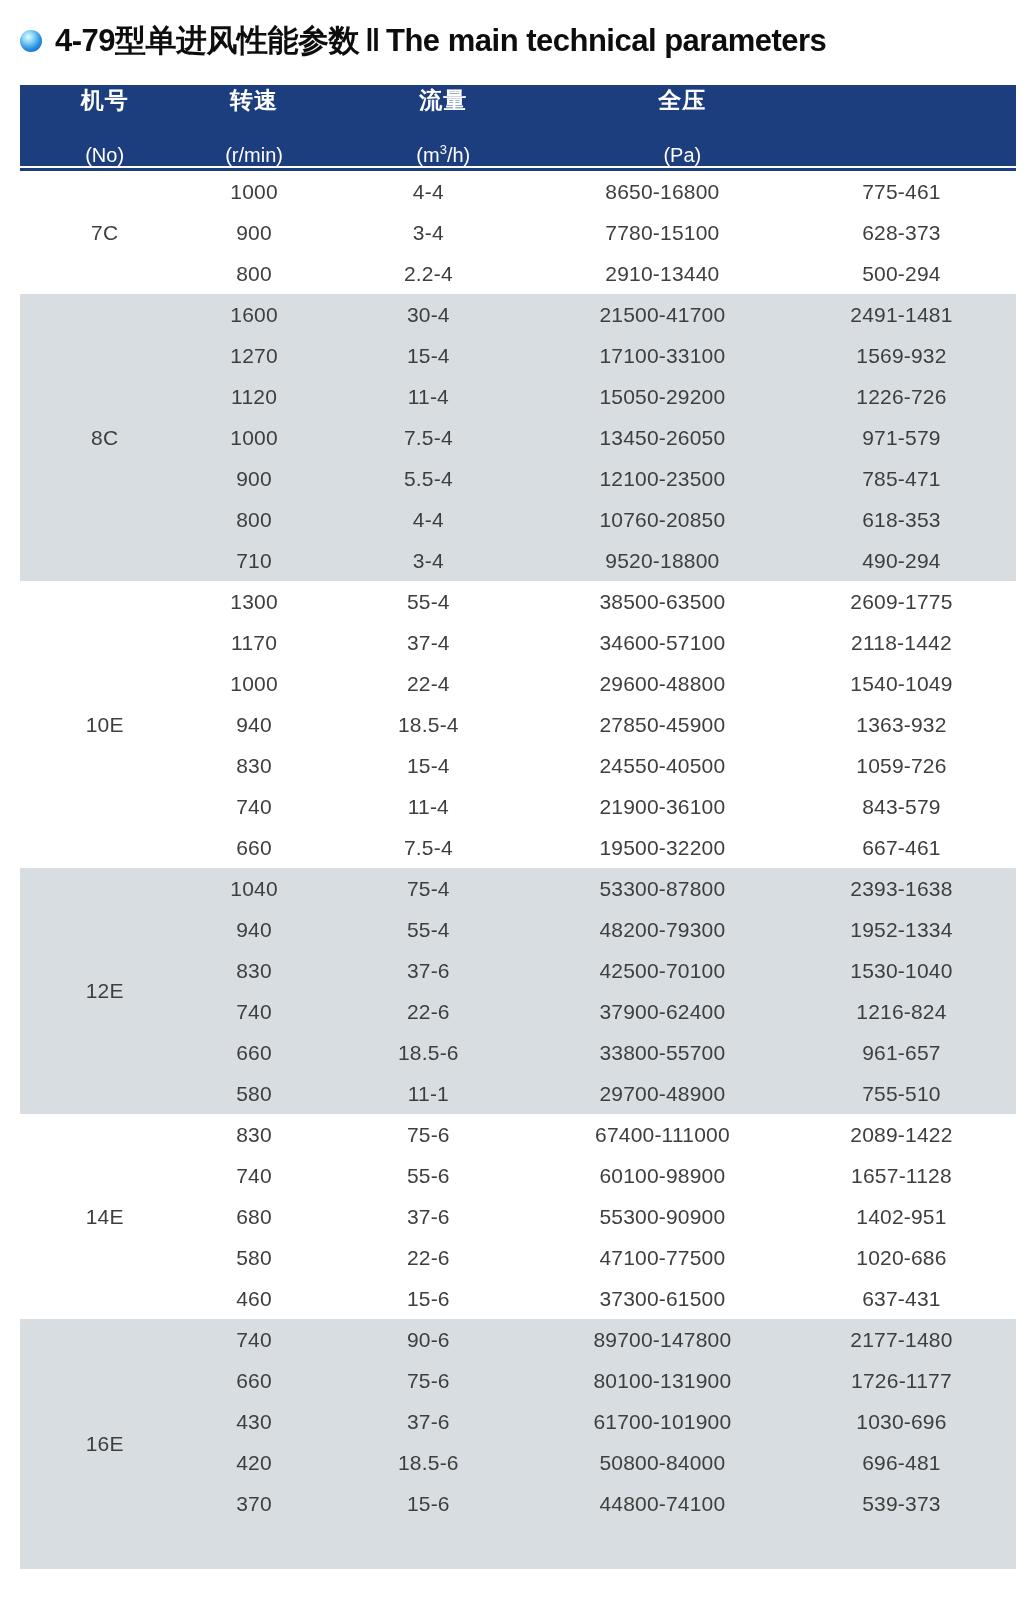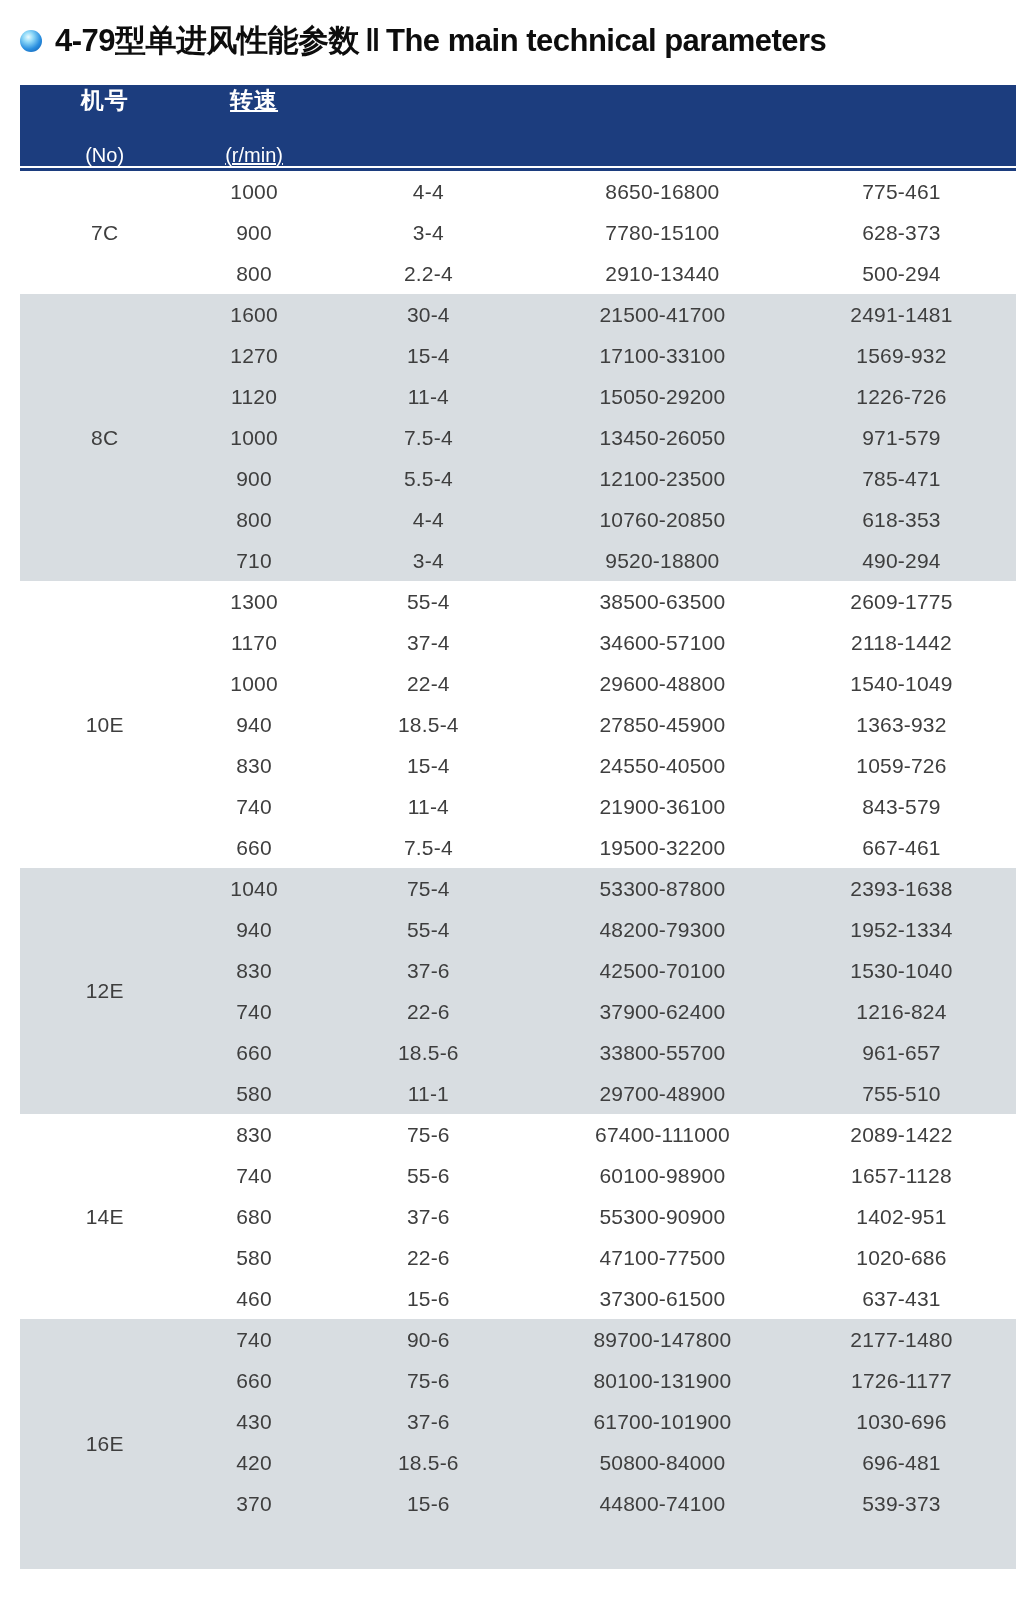--- a/index.html
+++ b/index.html
@@ -35,21 +35,21 @@
   .hcell {
     display:flex; flex-direction:column; justify-content:center; align-items:center;
     color:#ffffff; gap:5px;
   }
   .hzh  { font-size:23px; font-weight:bold; letter-spacing:1px; }
   .hsub { font-size:20px; font-weight:normal;margin-top:23px; }
   .hsub sup { font-size:13px; line-height:0; }
 
   .header-underline { height:3px; background:#1c3d7e; margin-top:2px; }
 
-  .c1 { width:17%; } .c2 { width:13%;text-decoration:underline; } .c3 { width:22%; } .c4 { width:25%; } .c5 { width:23%; }
+  .c1 { width:17%; } .c2 { width:13%; } .c3 { width:22%; } .c4 { width:25%; } .c5 { width:23%; }
 
   table.params { width:100%; border-collapse:collapse; table-layout:fixed; }
   table.params td {
     text-align:center; vertical-align:middle;
     height:41px; padding:0;
     font-size:21px; color:#3e3e3e;
     letter-spacing:0.2px;
   }
   tbody.shaded { background:#d8dde1; }
   td.no-cell { font-size:21px; color:#3e3e3e; }
@@ -67,20 +67,28 @@
 
   <div class="header-bar">
     <div class="hcell c1">
       <span class="hzh">机号</span>
       <span class="hsub">(No)</span>
     </div>
     <div class="hcell c2">
       <span class="hzh">转速</span>
       <span class="hsub">(r/min)</span>
     </div>
+    <div class="hcell c4">
+      <span class="hzh">流量</span>
+      <span class="hsub"><span>(m</span><sup>3</sup><span>/h)</span></span>
+    </div>
+    <div class="hcell c5">
+      <span class="hzh">全压</span>
+      <span class="hsub">(Pa)</span>
+    </div>
   </div>
 
   <div class="header-underline"></div>
 
   <table class="params">
     <colgroup>
       <col class="c1">
         <col class="c2">
         <col class="c3">
         <col class="c4">

